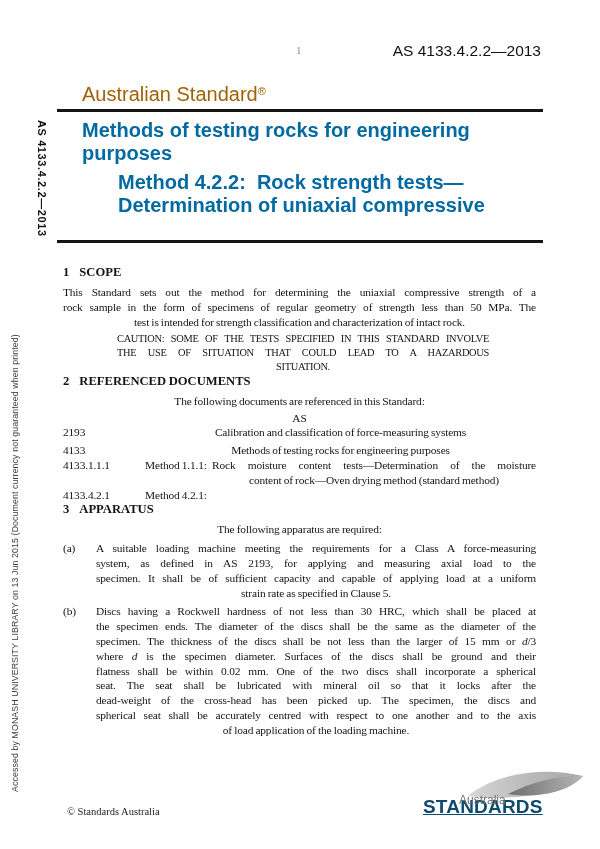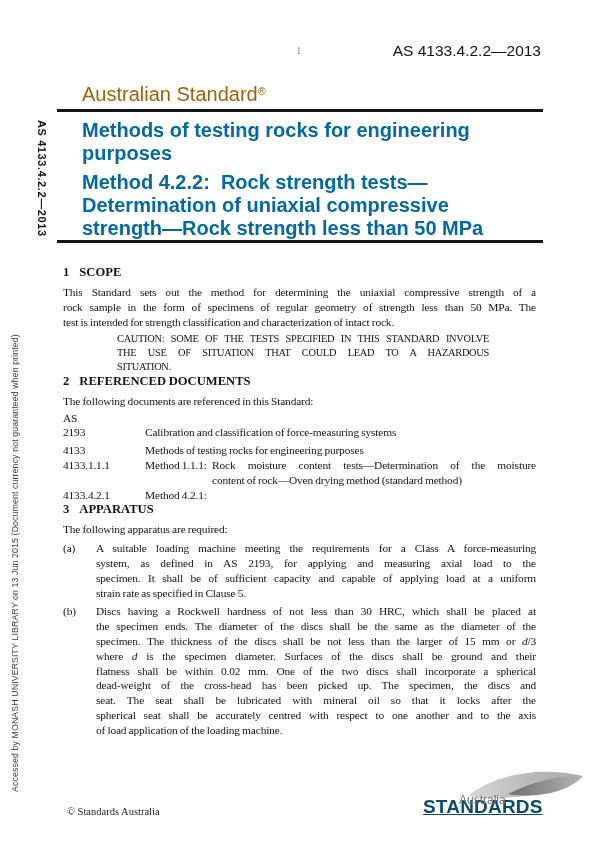--- a/index.html
+++ b/index.html
@@ -23,27 +23,27 @@
   .brand sup{font-size:11px;vertical-align:6px;}
   .rule{position:absolute;left:57px;width:486px;background:#151515;}
   .rule1{top:109px;height:3px;}
   .rule2{top:240px;height:2.5px;}
 
   
   .title-block{position:absolute;top:119px;left:82px;width:465px;
     font-family:"Liberation Sans",sans-serif;font-weight:bold;font-size:20px;
     line-height:23px;color:#0369a1;}
   .title-block .tl{white-space:nowrap;}
-  .method-part{margin-top:6px;}
+  .method-part{margin-top:6px;margin-left:36px;}
 
   
   .body{position:absolute;top:265px;left:63px;width:473px;font-size:11.4px;
     line-height:14.8px;letter-spacing:-0.15px;word-spacing:-0.5px;color:#141414;}
   .jl{text-align:justify;text-align-last:justify;}
-  .ll{text-align:left;}
+  .ll{text-align:center;}
   h2.sec{font-size:12.6px;font-weight:bold;margin:0 0 5px 0;line-height:15px;letter-spacing:0;}
   h2.sec .num{margin-right:10px;}
   .mt{margin-top:7px;}
   .para{margin:0 0 3px 0;}
   .note{margin:0 0 3px 9px;font-size:10.6px;line-height:13px;letter-spacing:-0.2px;}
   .caution{margin:2px 0 0 54px;width:372px;font-size:10.4px;line-height:13.8px;letter-spacing:-0.3px;}
   .intro{margin:0 0 2px 0;}
 
   
   .ref-label{margin-top:2px;}
@@ -81,21 +81,20 @@
   <div class="hdr-code">AS 4133.4.2.2—2013</div>
   <div class="brand"><span>Australian Standard</span><sup>®</sup></div>
   <div class="rule rule1"></div>
 
   <div class="title-block">
     <div class="tl">Methods of testing rocks for engineering</div>
     <div class="tl">purposes</div>
     <div class="method-part">
       <div class="tl">Method 4.2.2:&nbsp; Rock strength tests—</div>
       <div class="tl">Determination of uniaxial compressive</div>
-      <div class="tl">strength—Rock strength less than 50 MPa</div>
     </div>
   </div>
   <div class="rule rule2"></div>
 
   <div class="body">
 
     <h2 class="sec"><span class="num">1</span><span>SCOPE</span></h2>
     <div class="para">
       <div class="jl">This Standard sets out the method for determining the uniaxial compressive strength of a</div>
       <div class="jl">rock sample in the form of specimens of regular geometry of strength less than 50 MPa. The</div>
@@ -158,22 +157,22 @@
     </div>
 
     <div class="app-item">
       <div class="app-label">(b)</div>
       <div class="app-lines">
         <div class="jl">Discs having a Rockwell hardness of not less than 30 HRC, which shall be placed at</div>
         <div class="jl">the specimen ends. The diameter of the discs shall be the same as the diameter of the</div>
         <div class="jl"><span>specimen. The thickness of the discs shall be not less than the larger of 15 mm or </span><span class="it">d</span><span>/3</span></div>
         <div class="jl"><span>where </span><span class="it">d</span><span> is the specimen diameter. Surfaces of the discs shall be ground and their</span></div>
         <div class="jl">flatness shall be within 0.02 mm. One of the two discs shall incorporate a spherical</div>
+        <div class="jl">seat. The seat shall be lubricated with mineral oil so that it locks after the</div>
         <div class="jl">dead-weight of the cross-head has been picked up. The specimen, the discs and</div>
-        <div class="jl">seat. The seat shall be lubricated with mineral oil so that it locks after the</div>
         <div class="jl">spherical seat shall be accurately centred with respect to one another and to the axis</div>
         <div class="ll">of load application of the loading machine.</div>
       </div>
     </div>
   </div>
 
   <div class="copyright">© Standards Australia</div>
 
   <div class="logo">
     <svg class="logo-swoosh" width="125" height="36" viewBox="0 0 125 36">

